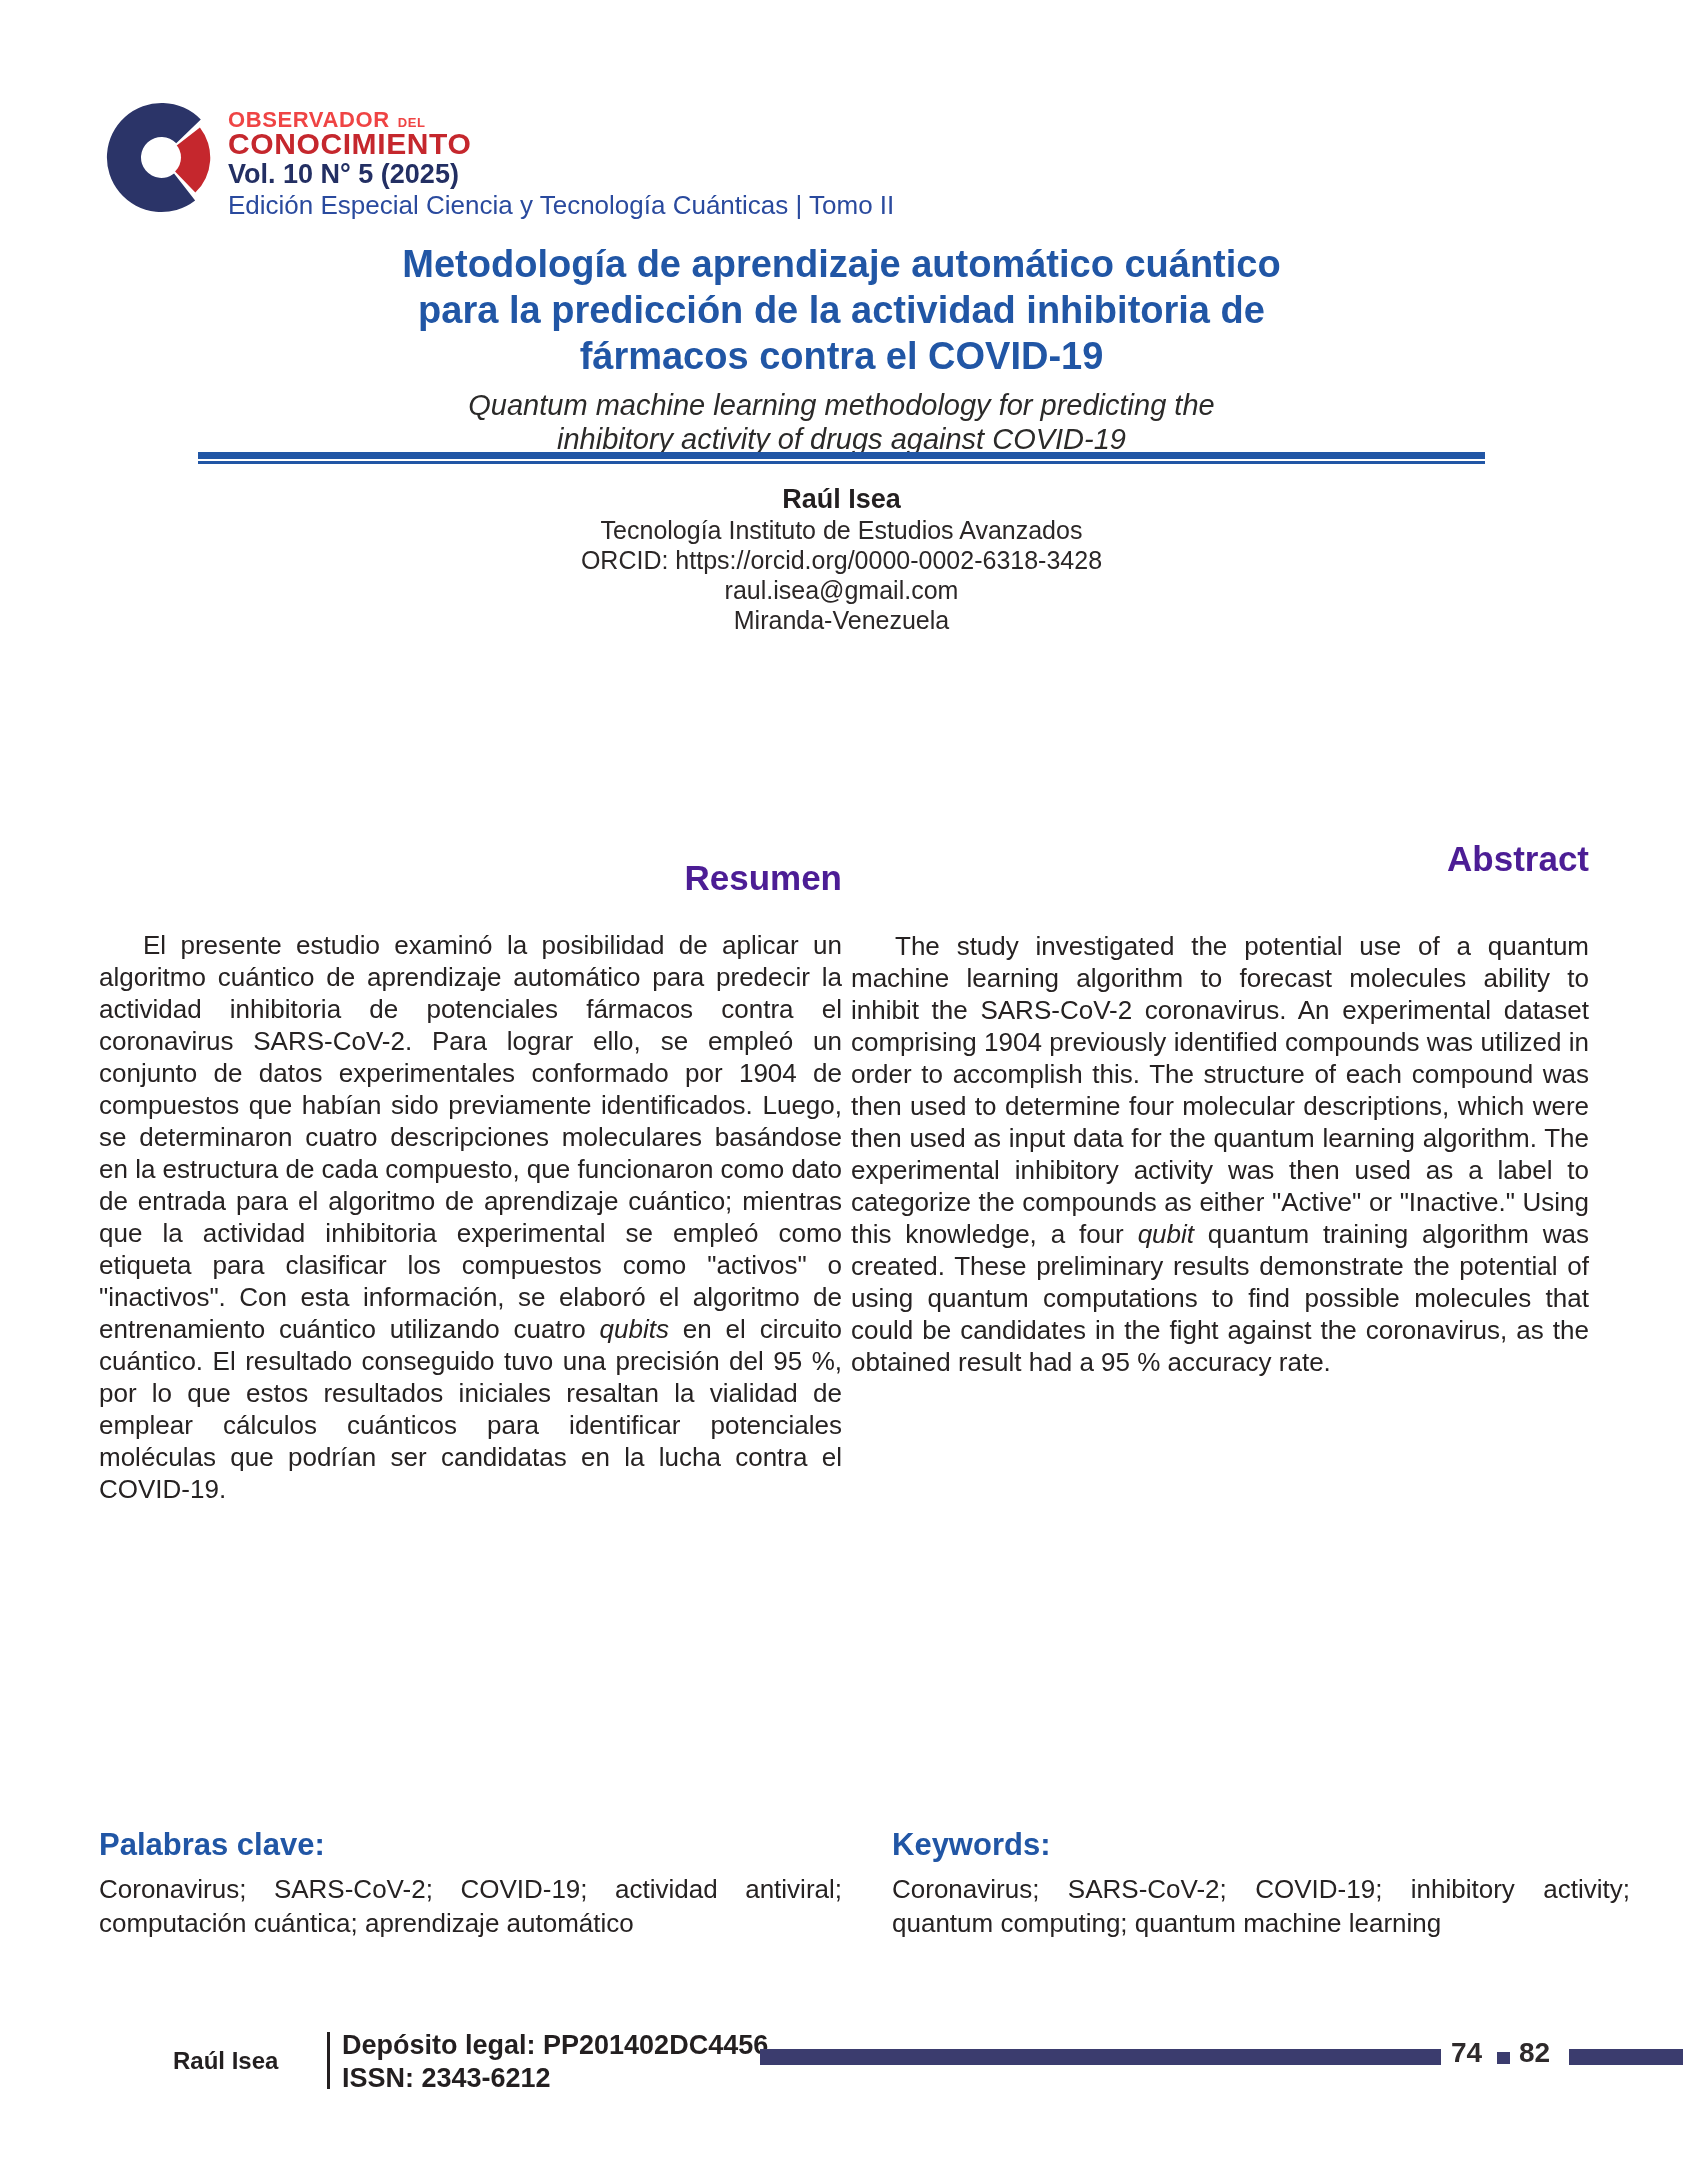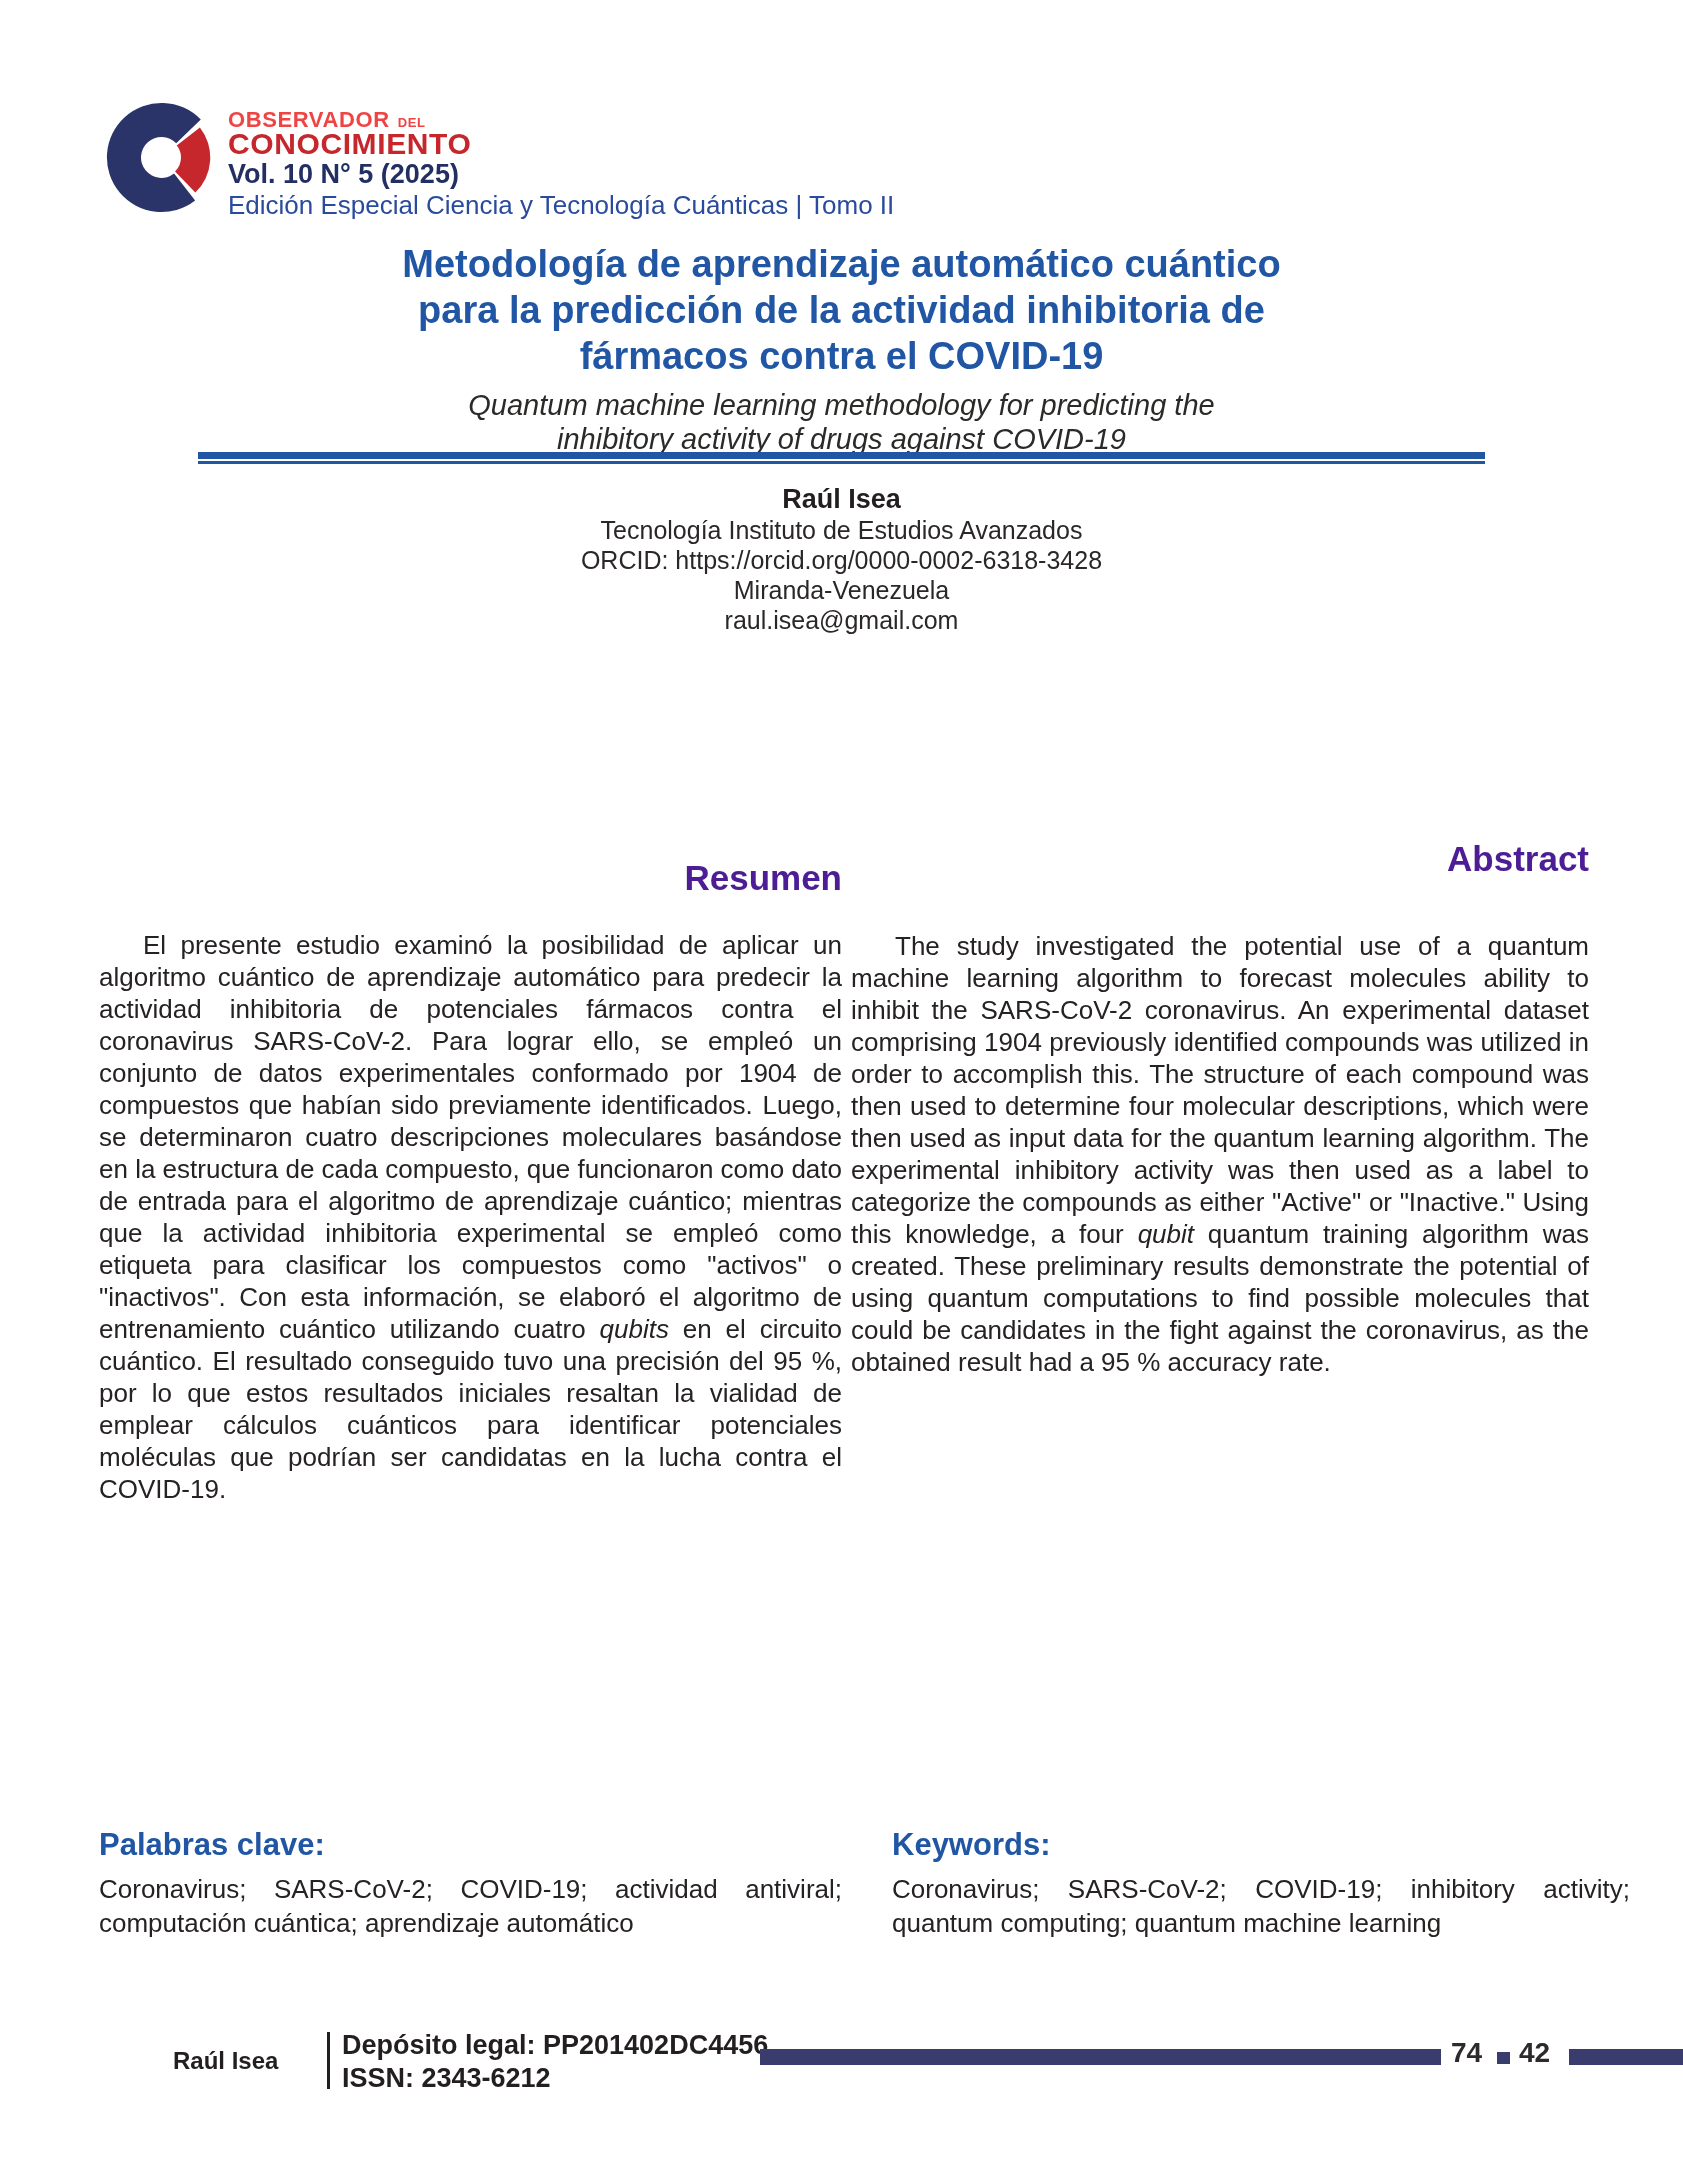--- a/index.html
+++ b/index.html
@@ -82,22 +82,22 @@
     <div class="title-en">Quantum machine learning methodology for predicting the
 inhibitory activity of drugs against COVID-19</div>
   </div>
 
   <div class="rule"></div>
 
   <div class="author-block">
     <div class="author-name">Raúl Isea</div>
     <div class="author-line">Tecnología Instituto de Estudios Avanzados</div>
     <div class="author-line">ORCID: https://orcid.org/0000-0002-6318-3428</div>
+    <div class="author-line">raul.isea@gmail.com</div>
     <div class="author-line">Miranda-Venezuela</div>
-    <div class="author-line">raul.isea@gmail.com</div>
   </div>
 
   <div class="col-left" lang="es">
     <div class="section-heading">Resumen</div>
     <p class="body"><span>El presente estudio examinó la posibilidad de aplicar un algoritmo cuántico de aprendizaje automático para predecir la actividad inhibitoria de potenciales fármacos contra el coronavirus SARS-CoV-2. Para lograr ello, se empleó un conjunto de datos experimentales conformado por 1904 de compuestos que habían sido previamente identificados. Luego, se determinaron cuatro descripciones moleculares basándose en la estructura de cada compuesto, que funcionaron como dato de entrada para el algoritmo de aprendizaje cuántico; mientras que la actividad inhibitoria experimental se empleó como etiqueta para clasificar los compuestos como "activos" o "inactivos". Con esta información, se elaboró el algoritmo de entrenamiento cuántico utilizando cuatro </span><span class="em">qubits</span><span> en el circuito cuántico. El resultado conseguido tuvo una precisión del 95 %, por lo que estos resultados iniciales resaltan la vialidad de emplear cálculos cuánticos para identificar potenciales moléculas que podrían ser candidatas en la lucha contra el COVID-19.</span></p>
   </div>
 
   <div class="col-right" lang="en">
     <div class="section-heading">Abstract</div>
     <p class="body"><span>The study investigated the potential use of a quantum machine learning algorithm to forecast molecules ability to inhibit the SARS-CoV-2 coronavirus. An experimental dataset comprising 1904 previously identified compounds was utilized in order to accomplish this. The structure of each compound was then used to determine four molecular descriptions, which were then used as input data for the quantum learning algorithm. The experimental inhibitory activity was then used as a label to categorize the compounds as either "Active" or "Inactive." Using this knowledge, a four </span><span class="em">qubit</span><span> quantum training algorithm was created. These preliminary results demonstrate the potential of using quantum computations to find possible molecules that could be candidates in the fight against the coronavirus, as the obtained result had a 95 % accuracy rate.</span></p>
@@ -115,17 +115,17 @@
 
   <div class="footer-author">Raúl Isea</div>
   <div class="footer-divider"></div>
   <div class="footer-legal">
     <div>Depósito legal: PP201402DC4456</div>
     <div>ISSN: 2343-6212</div>
   </div>
   <div class="bar1"></div>
   <div class="pg-start">74</div>
   <div class="pg-square"></div>
-  <div class="pg-end">42</div>
+  <div class="pg-end">82</div>
   <div class="bar2"></div>
 
 </div>
 
 
 </body></html>

